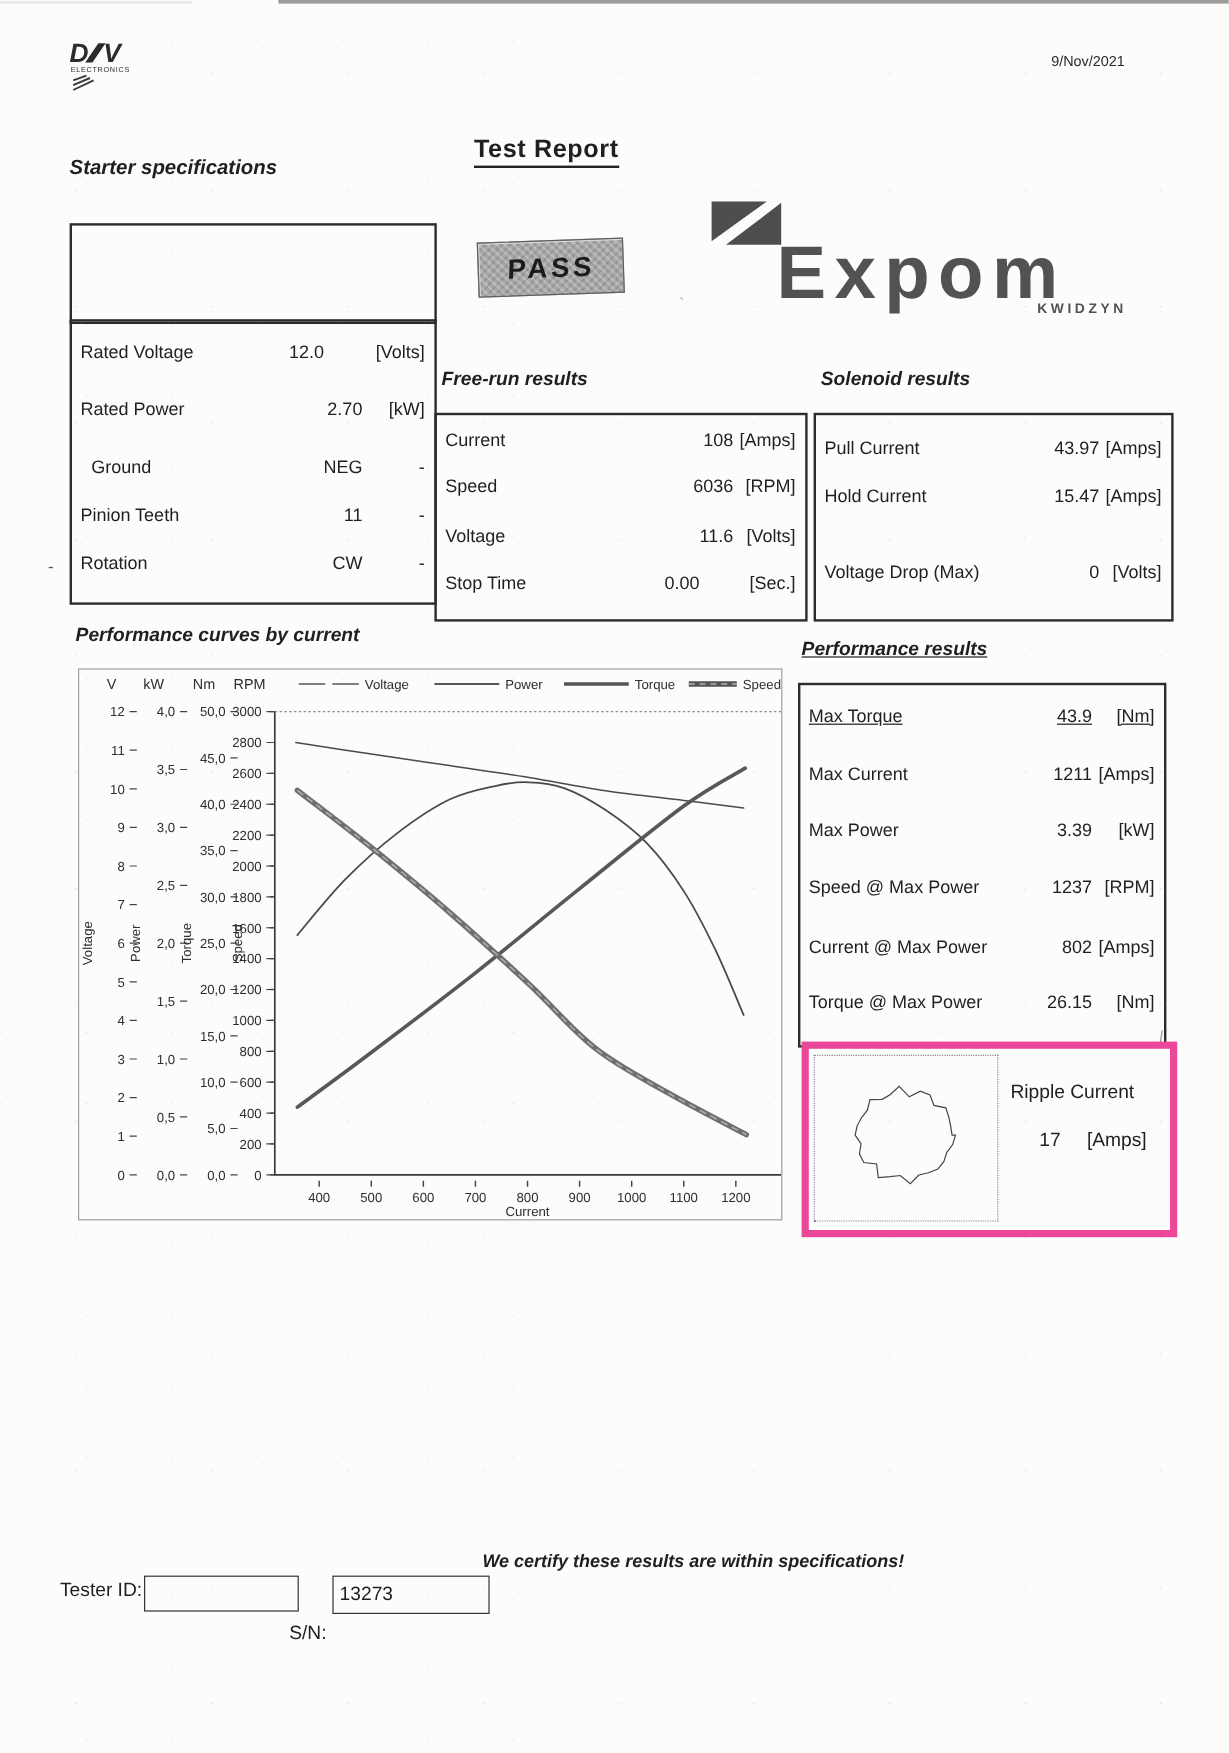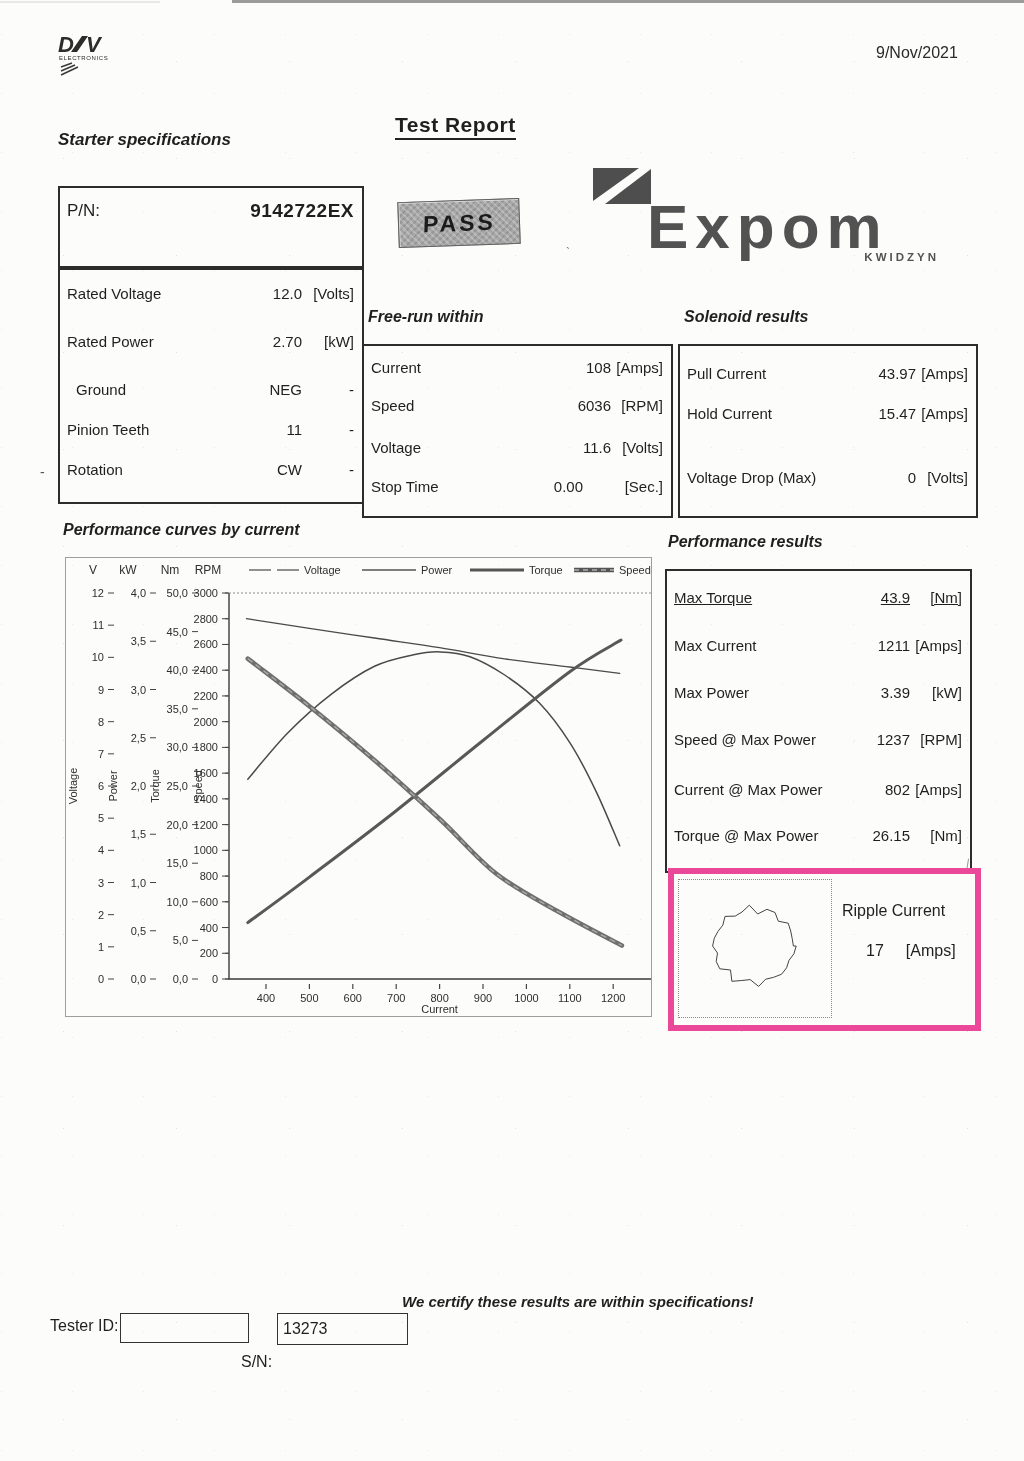--- a/index.html
+++ b/index.html
@@ -31,21 +31,21 @@
     background-color:#a7a7a7;
     background-image:
       repeating-linear-gradient(45deg,rgba(255,255,255,.22) 0 2px,transparent 2px 5px),
       repeating-linear-gradient(-45deg,rgba(0,0,0,.10) 0 2px,transparent 2px 5px);
     border:1px solid #5f5f5f;
     box-shadow:inset 1px 1px 0 #d9d9d9;
     display:flex;align-items:center;justify-content:center;
     transform:rotate(-2deg);
   }
   .pass-badge span{font-weight:bold;font-size:23px;letter-spacing:3px;color:#1b1b1b;transform:skewX(-4deg);}
-  .date{font-size:16px;color:#2a2a2a;}
+  .date{font-size:12px;color:#2a2a2a;}
   .chart-box{position:absolute;left:65px;top:557px;width:585px;height:458px;border:1px solid #9e9e9e;}
   svg text{font-family:"Liberation Sans",sans-serif;}
   .ripple-box{position:absolute;left:668px;top:868px;width:301px;height:151px;border:6px solid #ec4899;}
   .ripple-inner{position:absolute;left:4px;top:5px;width:152px;height:137px;border:1px dotted #8a8a8a;}
   .ripple-title{position:absolute;left:168px;top:28px;font-size:16px;}
   .ripple-val{position:absolute;left:192px;top:68px;font-size:16px;display:flex;gap:22px;}
   .io-box{position:absolute;border:1.5px solid #333;background:transparent;font-size:16px;display:flex;align-items:center;padding:0 5px;}
   .certify{font-weight:bold;font-style:italic;font-size:15px;}
   .plain{font-size:16px;}
   .artifact{position:absolute;}
@@ -85,28 +85,24 @@
 <div class="abs" style="left:583px;top:164px;">
   <svg width="375" height="100" viewBox="0 0 375 100">
     <polygon points="10,4 56,4 10,37" fill="#4e4e4e"></polygon>
     <polygon points="22,40 68,5 68,40" fill="#4e4e4e"></polygon>
     <text x="64" y="84" font-size="62" font-weight="bold" letter-spacing="7" fill="#525252">Expom</text>
     <text x="356" y="97" text-anchor="end" font-size="11.5" font-weight="bold" letter-spacing="3" fill="#525252">KWIDZYN</text>
   </svg>
 </div>
 
 <div class="box" style="left:58px;top:186px;width:302px;height:80px;">
-  <div class="row pn-row1" style="margin-top:8px;height:30px;">
-    <span class="lab">P/N:</span>
-    <span class="val">9142722EX</span>
-  </div>
 </div>
 
 <div class="box" style="left:58px;top:266px;width:302px;height:234px;">
-  <div class="row" style="margin-top:8px;height:34px;">
+  <div class="row" style="margin-top:8px;height:34px;gap:32px;">
     <span class="lab">Rated Voltage</span>
     <span class="val">12.0</span>
     <span class="unit">[Volts]</span>
   </div>
   <div class="row" style="margin-top:14px;height:34px;">
     <span class="lab">Rated Power</span>
     <span class="val">2.70</span>
     <span class="unit">[kW]</span>
   </div>
   <div class="row" style="margin-top:14px;height:34px;padding-left:16px;">
@@ -119,21 +115,21 @@
     <span class="val">11</span>
     <span class="unit">-</span>
   </div>
   <div class="row" style="margin-top:6px;height:34px;">
     <span class="lab">Rotation</span>
     <span class="val">CW</span>
     <span class="unit">-</span>
   </div>
 </div>
 
-<div class="abs hd" style="left:368px;top:308px;">Free-run within</div>
+<div class="abs hd" style="left:368px;top:308px;">Free-run results</div>
 <div class="box" style="left:362px;top:344px;width:307px;height:170px;">
   <div class="row" style="margin-top:4px;height:34px;">
     <span class="lab">Current</span>
     <span class="val">108</span>
     <span class="unit">[Amps]</span>
   </div>
   <div class="row" style="margin-top:4px;height:34px;">
     <span class="lab">Speed</span>
     <span class="val">6036</span>
     <span class="unit">[RPM]</span>
@@ -327,21 +323,21 @@
       <line x1="508" y1="12" x2="548" y2="12" stroke="#b0b0b0" stroke-width="1.3" stroke-dasharray="5 4"></line>
       <text x="553" y="16" font-size="11" fill="#2e2e2e">Speed</text>
       <path d="M180.5 60.7C191.0 62.3 222.1 67.2 243.4 70.4C264.7 73.6 286.8 76.8 308.5 80.0C330.2 83.3 351.9 86.2 373.6 89.7C395.3 93.2 417.0 97.7 438.7 100.9C460.4 104.2 484.6 106.6 503.8 109.0C523.0 111.4 545.4 114.3 553.7 115.4" fill="none" stroke="#4a4a4a" stroke-width="1.3" stroke-linecap="round"></path>
       <path d="M181.8 221.2C188.4 213.5 207.8 189.1 221.7 174.9C235.6 160.8 250.6 147.4 265.1 136.3C279.6 125.2 294.8 114.9 308.5 108.3C322.2 101.7 336.6 99.2 347.6 96.8C358.6 94.3 365.1 93.5 374.5 93.9C383.9 94.2 393.3 94.8 404.0 98.7C414.7 102.5 427.1 109.3 438.7 117.0C450.3 124.7 462.6 133.8 473.4 145.0C484.3 156.3 494.4 169.9 503.8 184.6C513.2 199.2 521.5 215.6 529.8 232.8C538.2 250.0 549.7 278.7 553.7 287.8" fill="none" stroke="#4a4a4a" stroke-width="1.5" stroke-linecap="round"></path>
       <path d="M181.8 364.6C192.0 357.1 218.7 337.8 243.4 319.1C268.1 300.4 301.3 275.5 330.2 252.7C359.1 229.9 388.1 205.6 417.0 182.5C445.9 159.3 480.8 130.5 503.8 113.7C526.8 97.0 546.5 87.4 555.0 82.1" fill="none" stroke="#585858" stroke-width="3" stroke-linecap="round"></path>
       <path d="M181.8 100.6C192.0 108.6 222.3 131.3 243.4 148.2C264.5 165.2 286.7 183.3 308.5 202.3C330.3 221.2 354.2 243.0 374.5 261.8C394.7 280.7 410.6 300.3 430.0 315.5C449.4 330.7 469.8 340.8 490.8 352.8C511.8 364.8 545.0 381.8 555.9 387.5" fill="none" stroke="#6f6f6f" stroke-width="4.6" stroke-linecap="round"></path>
       <path d="M181.8 100.6C192.0 108.6 222.3 131.3 243.4 148.2C264.5 165.2 286.7 183.3 308.5 202.3C330.3 221.2 354.2 243.0 374.5 261.8C394.7 280.7 410.6 300.3 430.0 315.5C449.4 330.7 469.8 340.8 490.8 352.8C511.8 364.8 545.0 381.8 555.9 387.5" fill="none" stroke="#ababab" stroke-width="1.4" stroke-dasharray="6 4"></path>
     </svg>
 </div>
 
-<div class="abs hd" style="left:668px;top:533px;">Performance results</div>
+<div class="abs hd" style="left:668px;top:533px;text-decoration:underline;">Performance results</div>
 <div class="box" style="left:665px;top:569px;width:303px;height:300px;">
   <div class="row" style="margin-top:9px;height:34px;text-decoration:underline;">
     <span class="lab">Max Torque</span>
     <span class="val">43.9</span>
     <span class="unit">[Nm]</span>
   </div>
   <div class="row" style="margin-top:14px;height:34px;">
     <span class="lab">Max Current</span>
     <span class="val">1211</span>
     <span class="unit">[Amps]</span>

